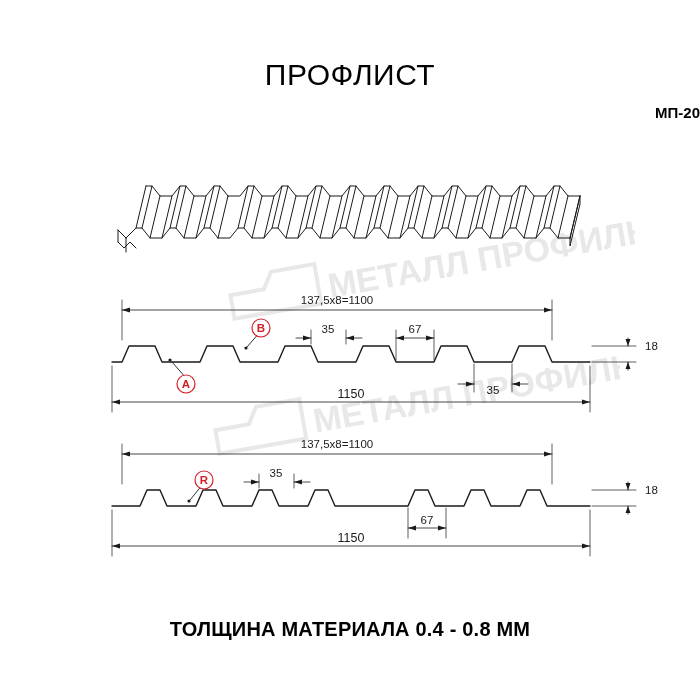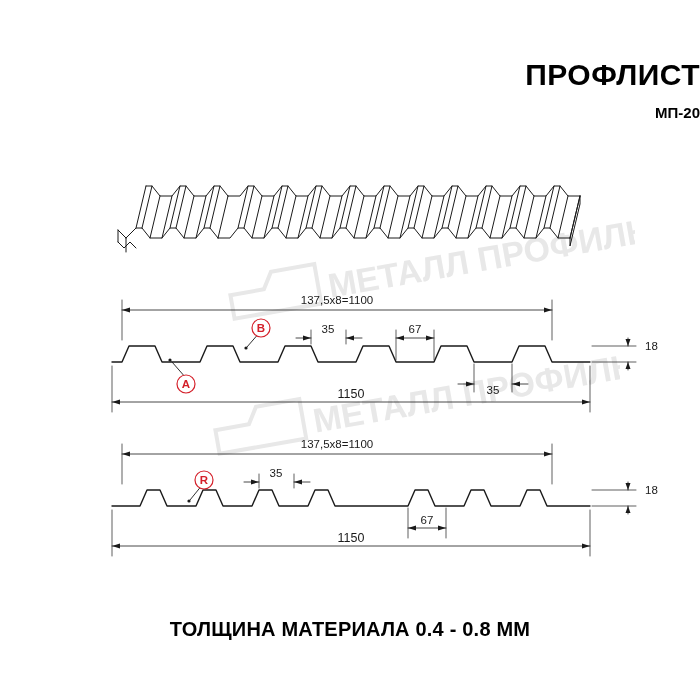--- a/index.html
+++ b/index.html
@@ -18,23 +18,23 @@
   #sheet {
     position: relative;
     width: 700px;
     height: 700px;
   }
   .title {
     position: absolute;
     left: 0;
     top: 58px;
     width: 700px;
-    text-align: right;
+    text-align: center;
     font-size: 30px;
-    font-weight: bold;
+    font-weight: normal;
     letter-spacing: 0.5px;
   }
   .subtitle {
     position: absolute;
     left: 0;
     top: 104px;
     width: 700px;
     text-align: right;
     font-size: 15px;
     font-weight: bold;

